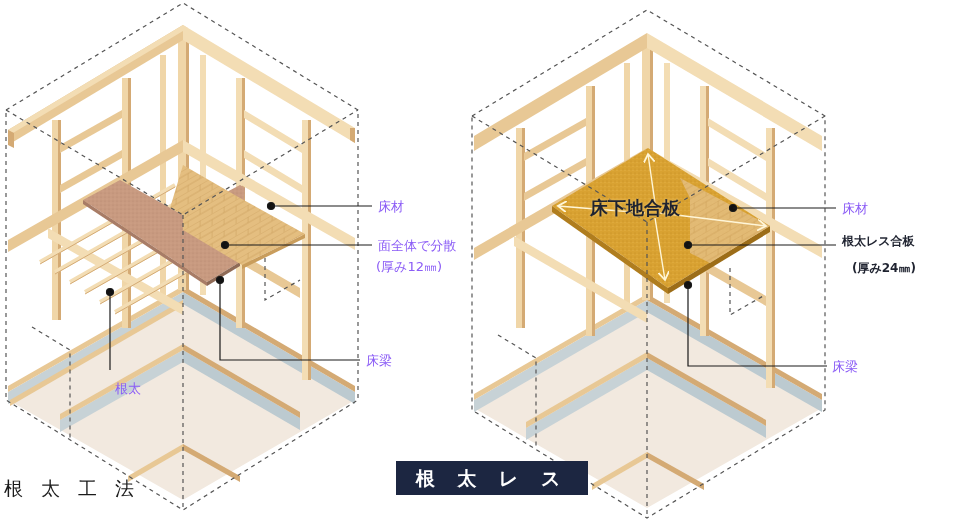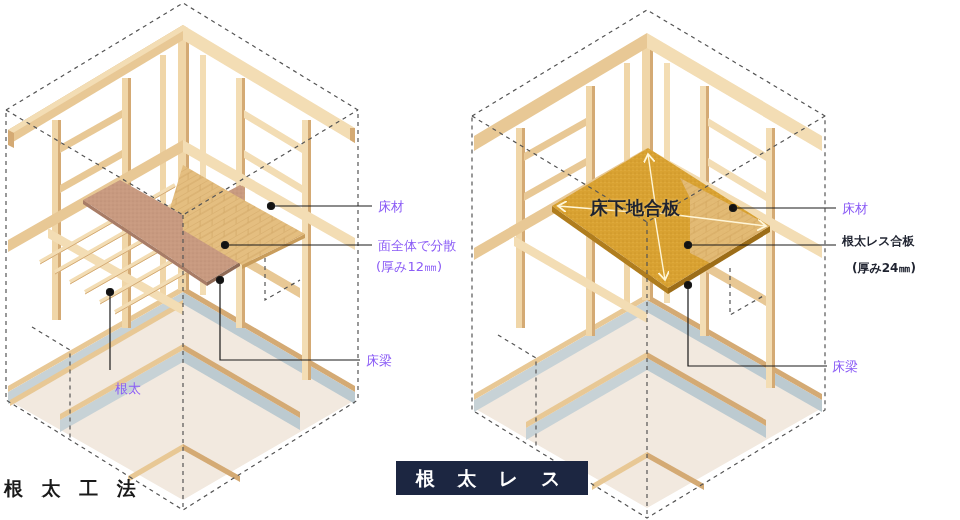--- a/index.html
+++ b/index.html
@@ -1,21 +1,21 @@
 <!DOCTYPE html>
 <html><head>
 <meta charset="utf-8">
 <style>
   html, body { margin: 0; padding: 0; background: #ffffff; }
   body { width: 960px; height: 520px; position: relative; overflow: hidden;
          font-family: "DejaVu Sans", "Liberation Sans", sans-serif; color: #1e1e1e; }
   svg.diagram { position: absolute; left: 0; top: 0; }
   .label { position: absolute; font-size: 13px; color: #8b5cf6; white-space: nowrap; line-height: 1.35; }
   .label.big { font-size: 12px; font-weight: bold; color: #1f2330; line-height: 1.4; text-align: right; }
-  .title-left { position: absolute; left: 4px; top: 476px; font-size: 19px; font-weight: bold;
+  .title-left { position: absolute; left: 4px; top: 476px; font-size: 19px; font-weight: normal;
                 letter-spacing: 6px; color: #1a1a1a; }
   .title-right { position: absolute; left: 396px; top: 461px; width: 192px; height: 34px;
                  background: #1c2641; color: #ffffff; font-size: 19px; font-weight: bold;
                  letter-spacing: 8px; text-align: center; line-height: 34px; }
   .dist-label { position: absolute; left: 590px; top: 196px; font-size: 18px; font-weight: bold;
                 color: #1f2330; text-shadow: 0 0 3px #e7b957, 0 0 3px #e7b957; white-space: nowrap; }
 </style>
 </head>
 <body>
 

